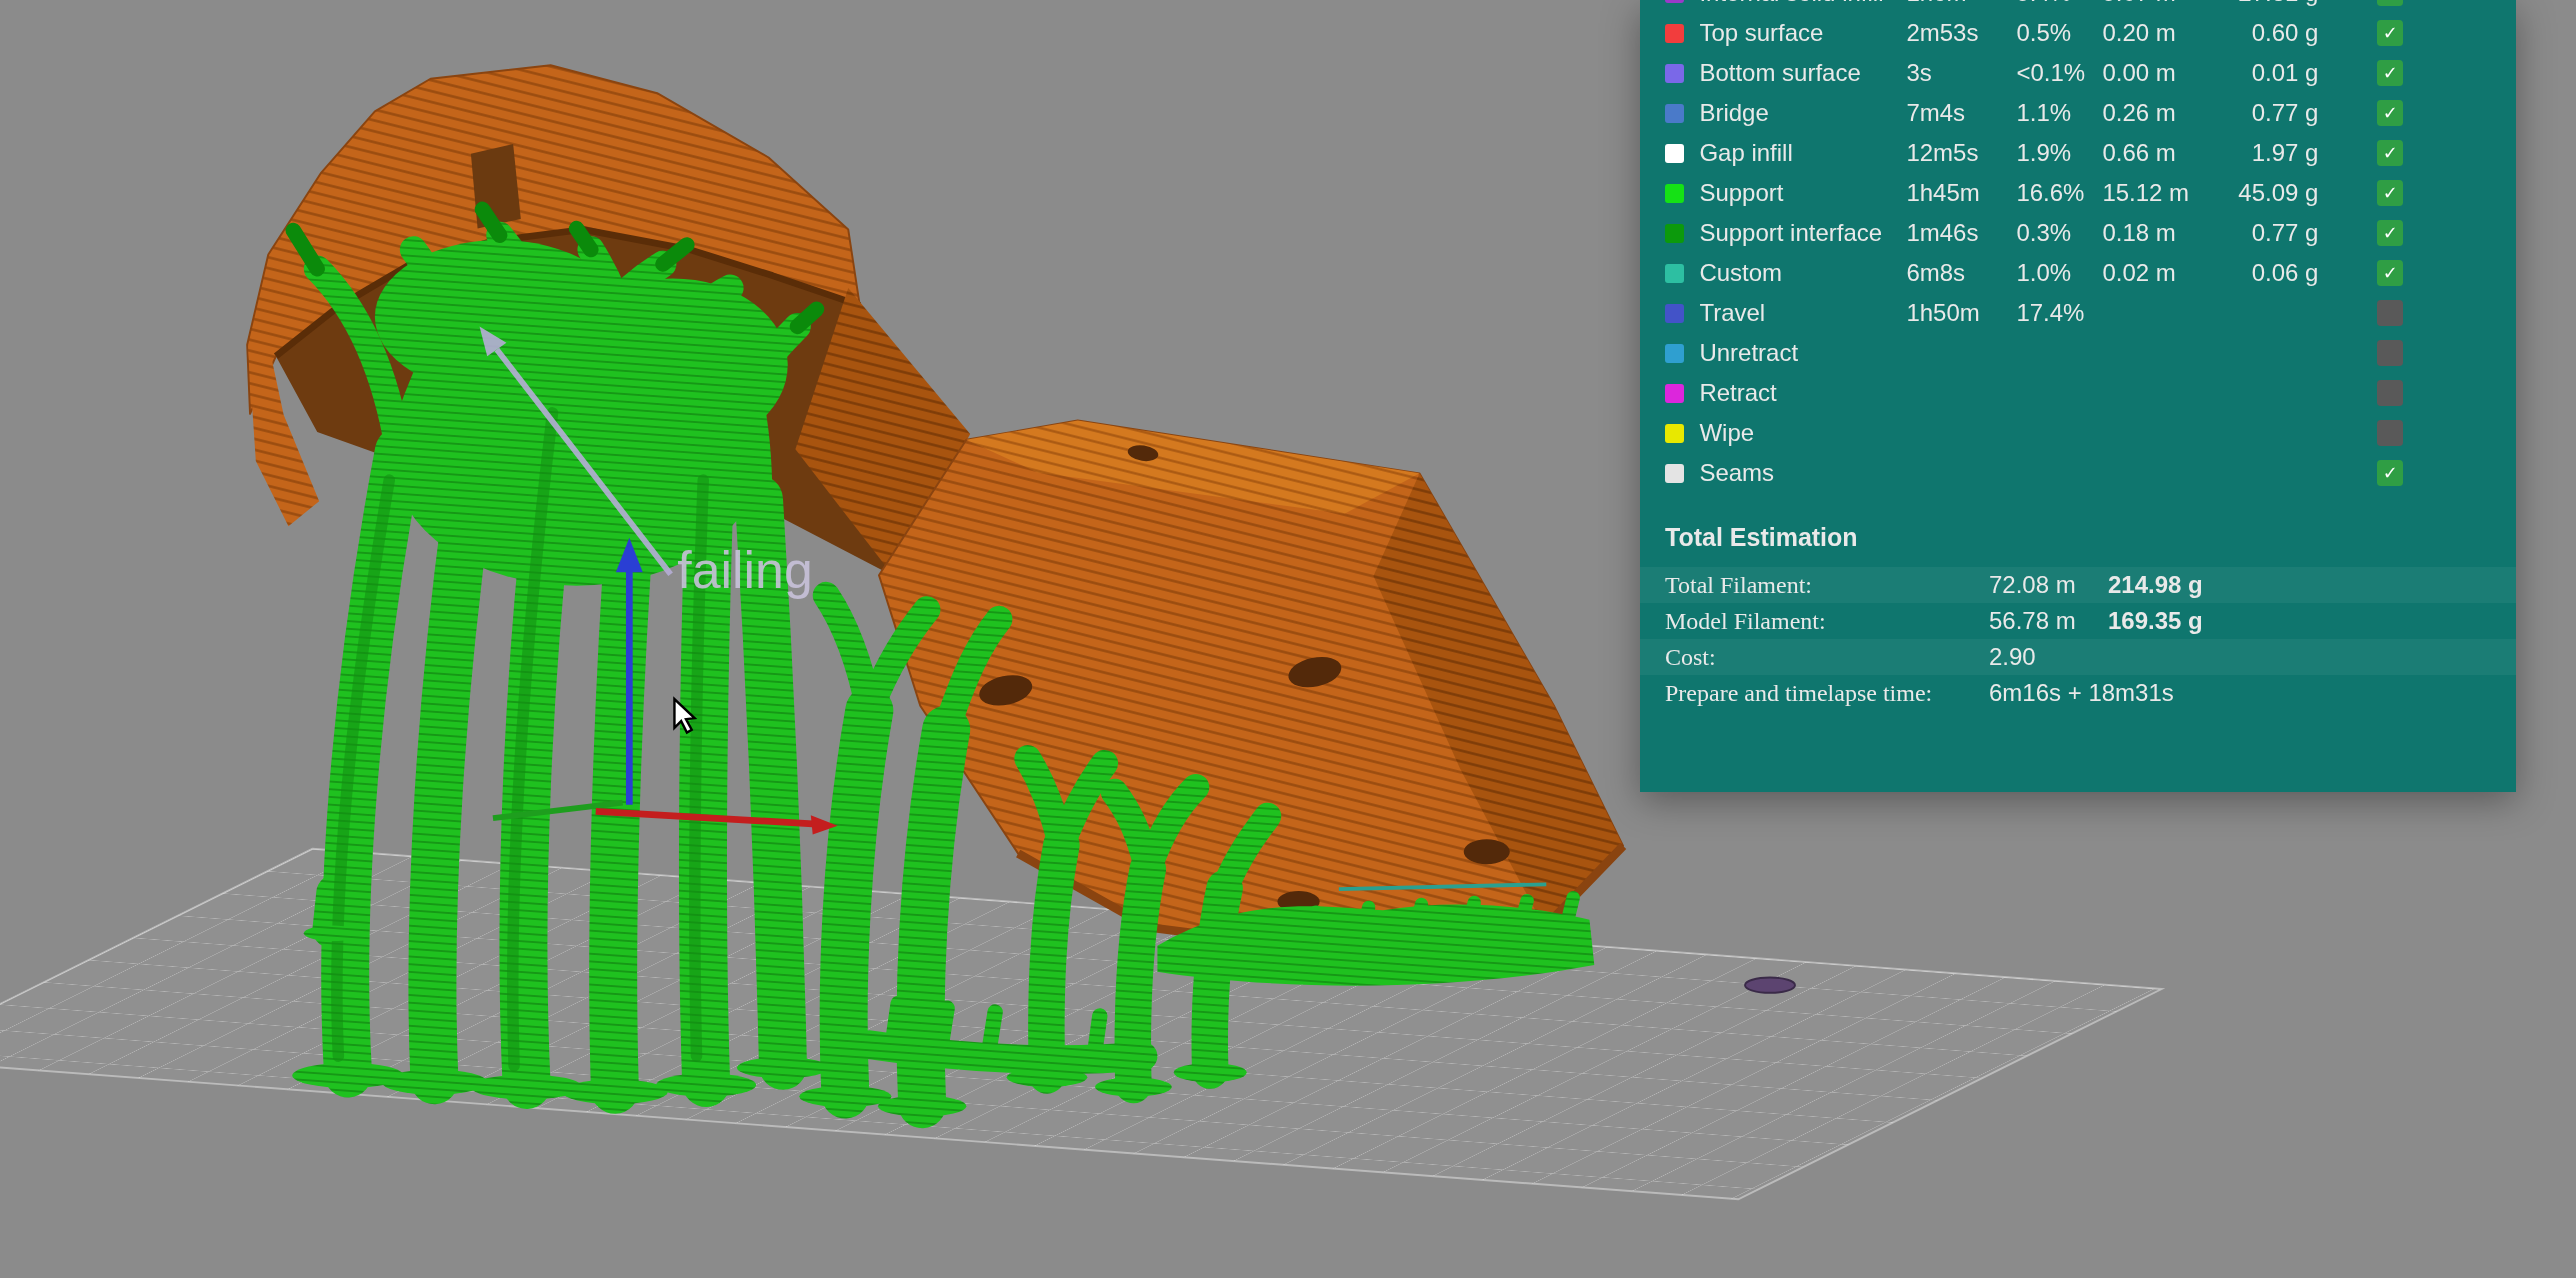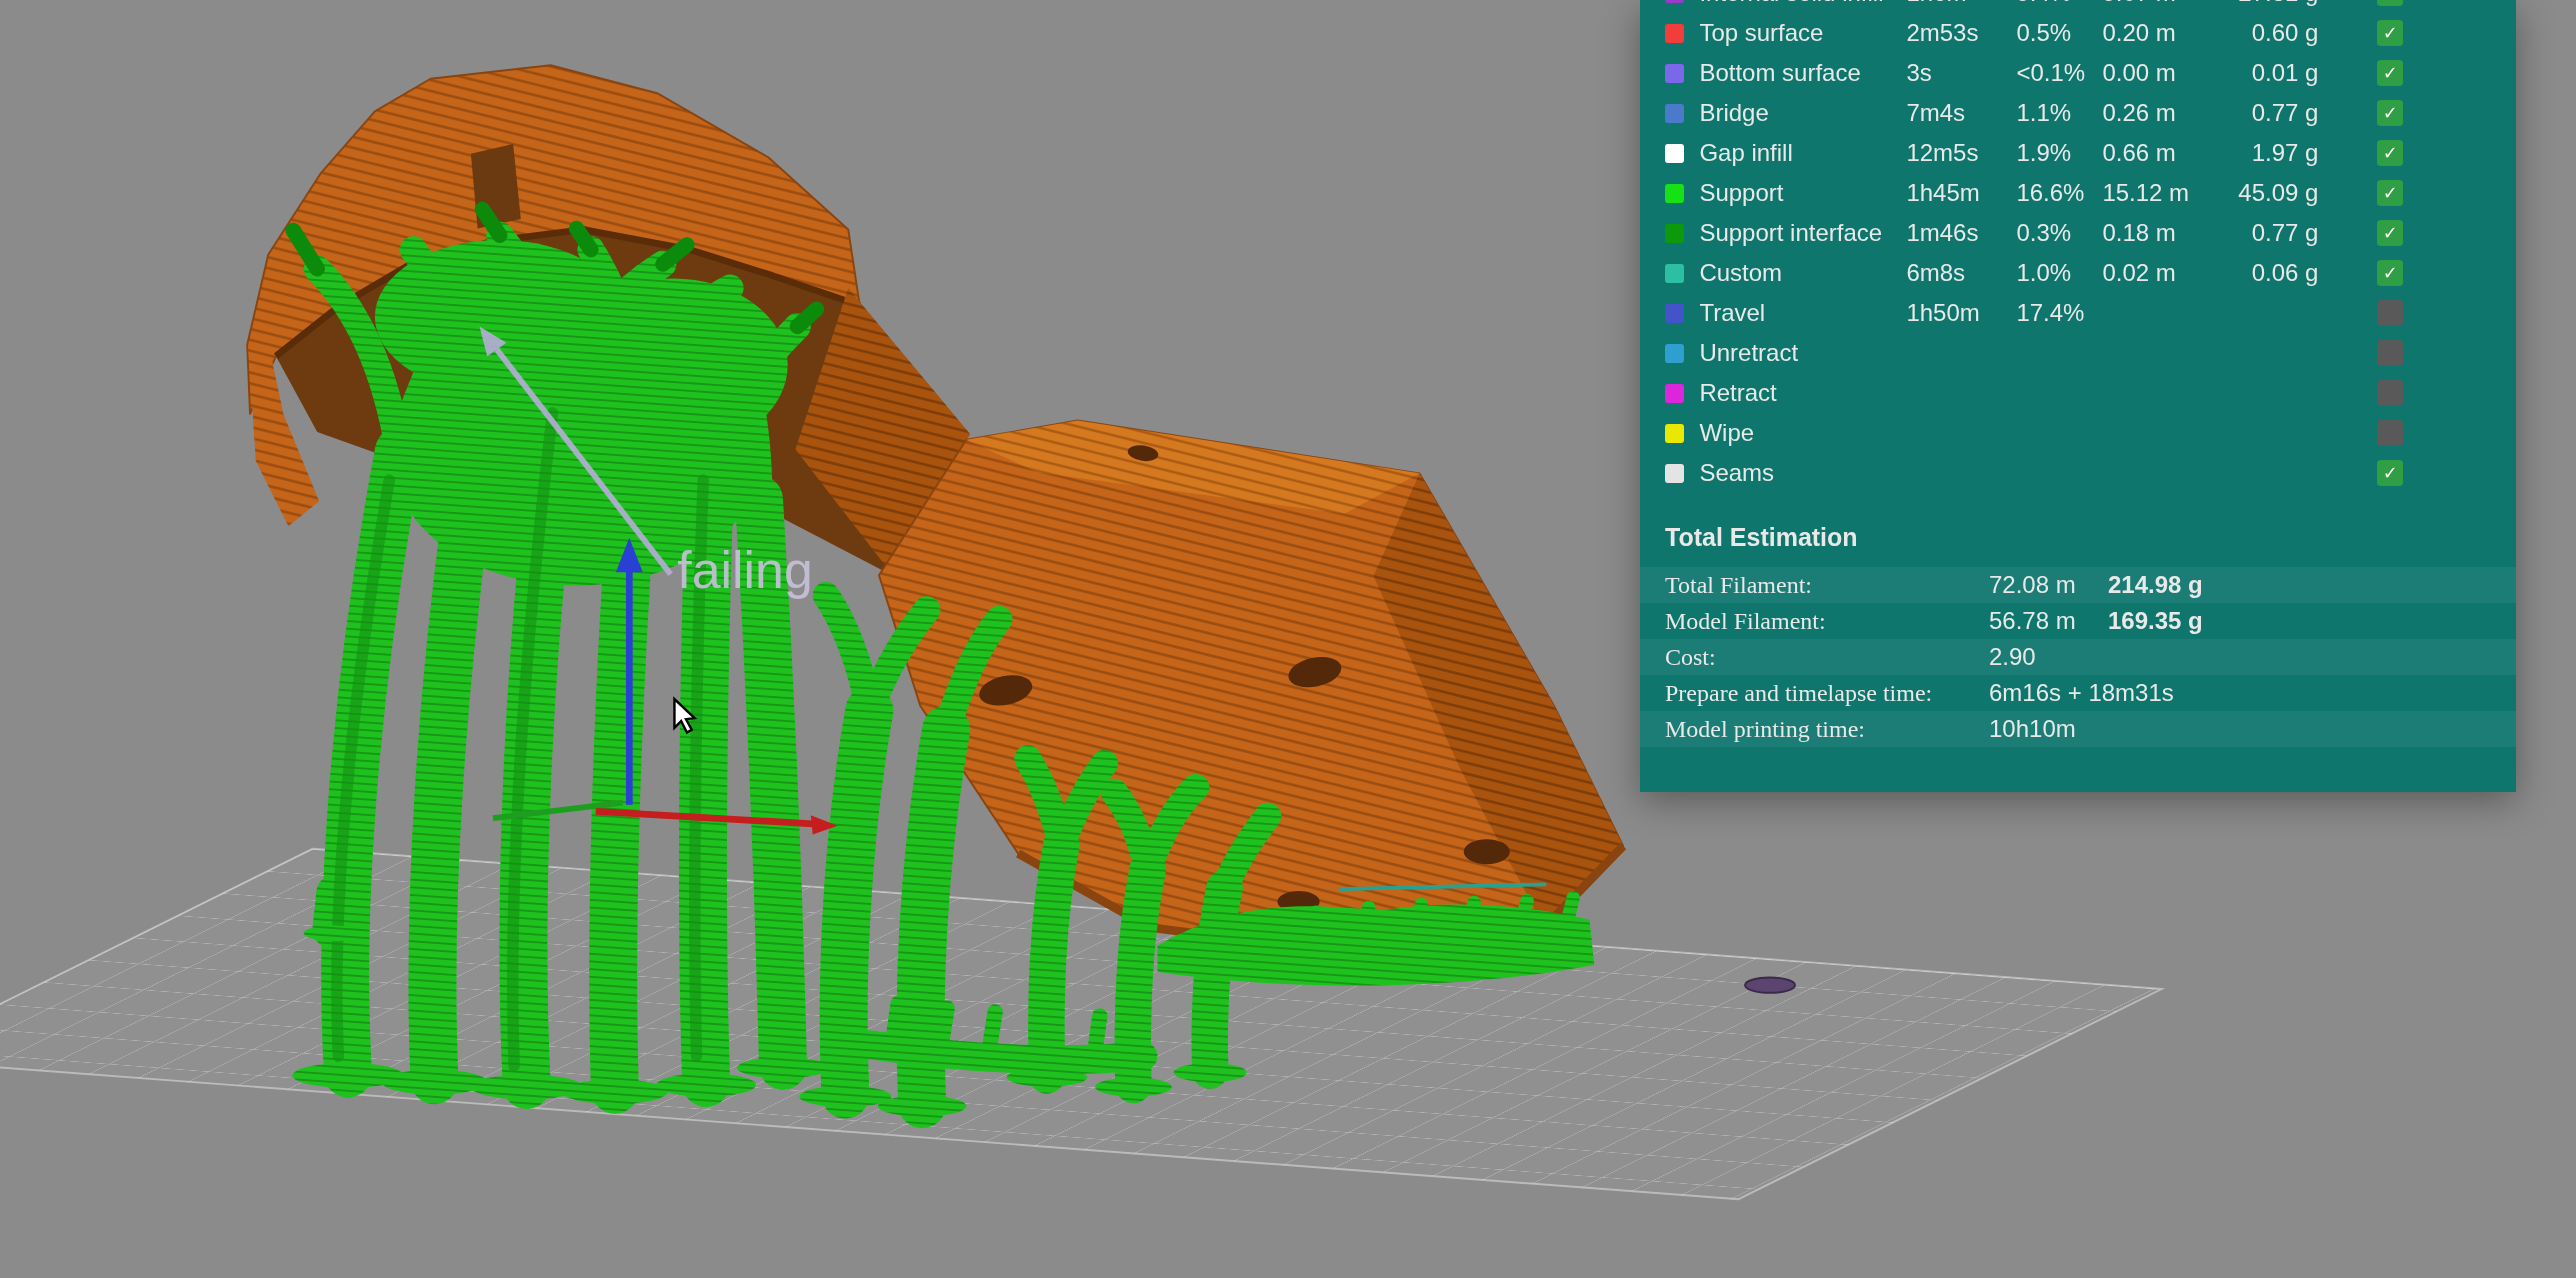--- a/index.html
+++ b/index.html
@@ -355,23 +355,18 @@
           <div class="trow">
     <span class="tlabel">Cost:</span>
     <span class="tval">2.90</span>
     <span class="tval2"></span>
   </div>
           <div class="trow">
     <span class="tlabel">Prepare and timelapse time:</span>
     <span class="tval">6m16s + 18m31s</span>
     <span class="tval2"></span>
   </div>
-          <div class="trow">
-    <span class="tlabel">Model printing time:</span>
-    <span class="tval">10h10m</span>
-    <span class="tval2"></span>
-  </div>
         </div>
   </div>
 </div>
 
 </div>
 
 
 </body></html>

